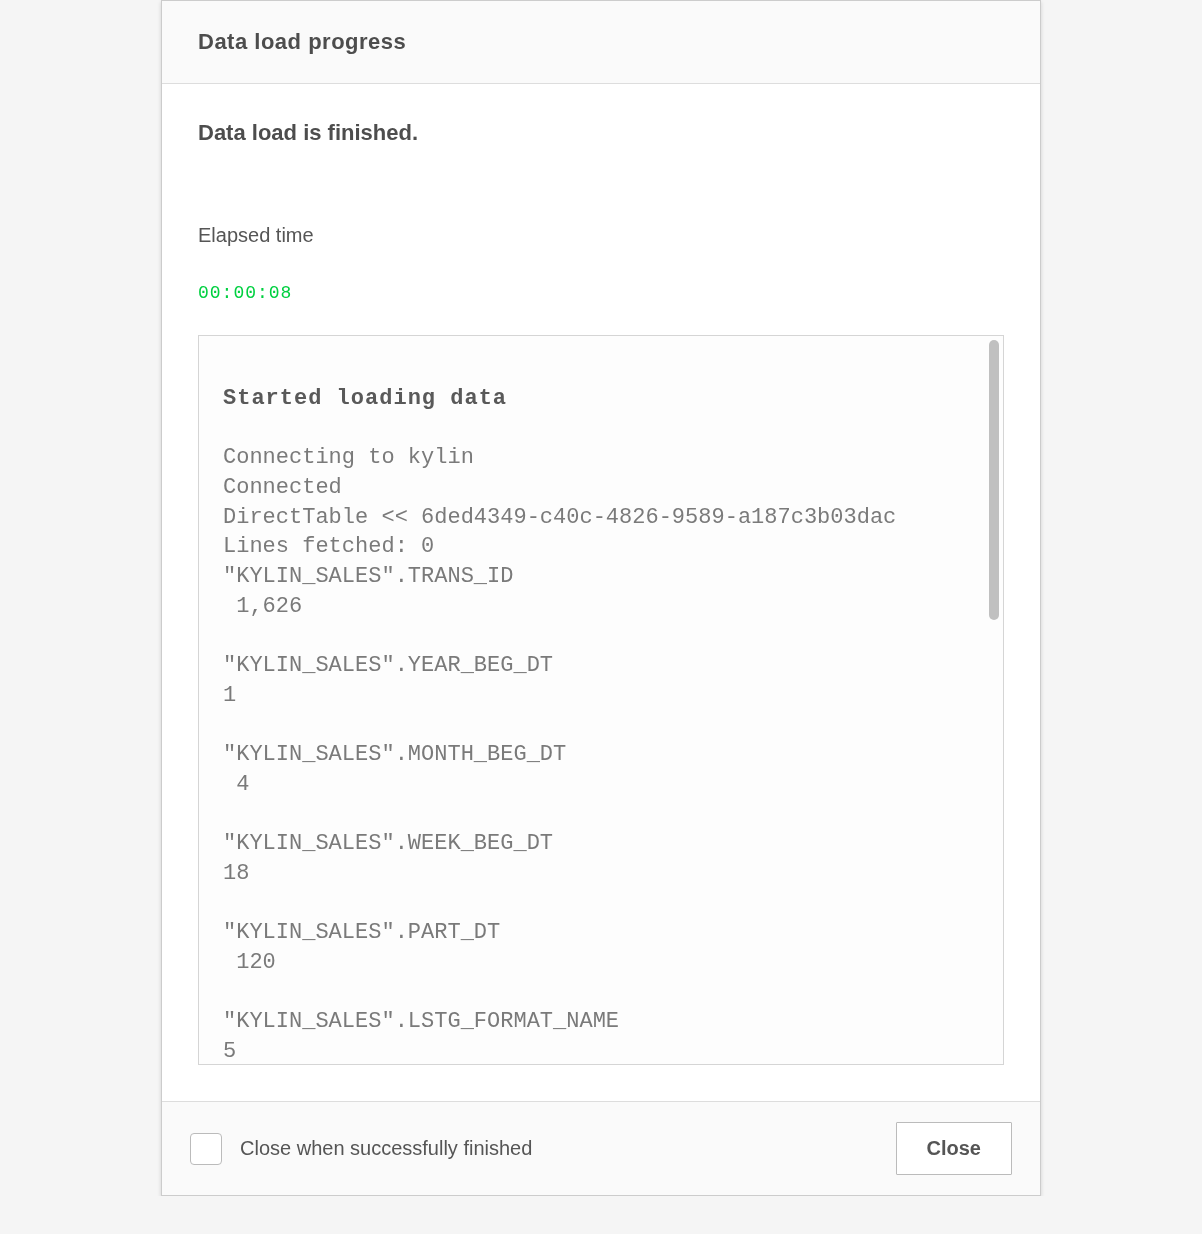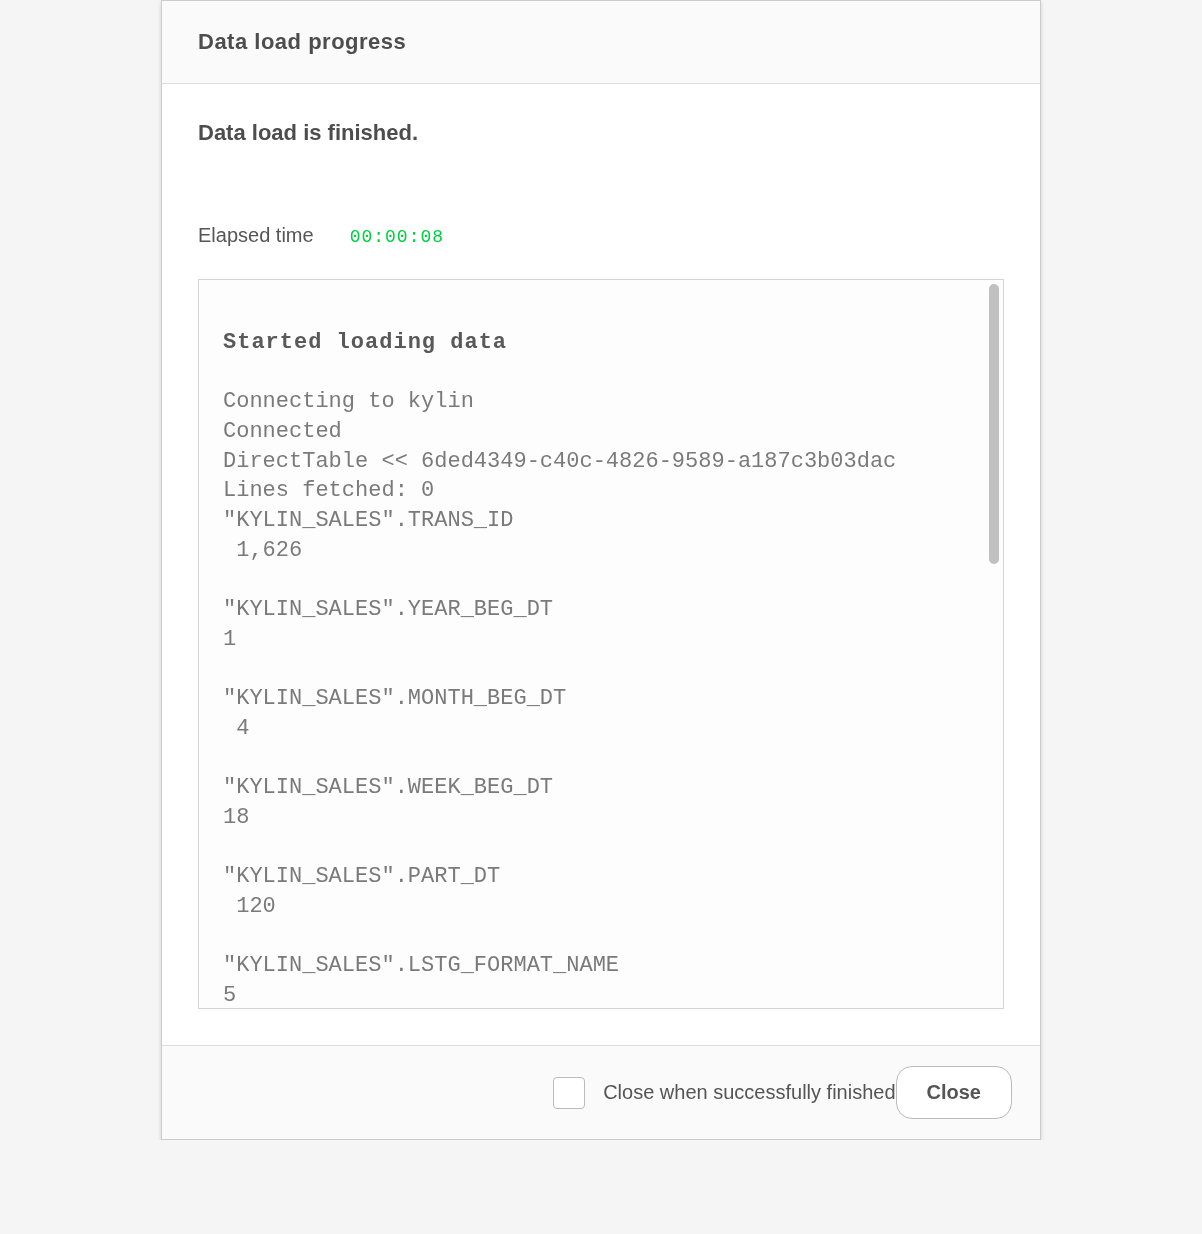--- a/index.html
+++ b/index.html
@@ -40,20 +40,21 @@
       color: #4d4d4d;
       margin-bottom: 78px;
     }
     .elapsed-row {
       display: flex;
       align-items: baseline;
       gap: 36px;
       margin-bottom: 32px;
       font-size: 20px;
       color: #555;
+      flex-direction: column;
     }
     .elapsed-label {
       color: #555;
     }
     .elapsed-time {
       font-family: "Courier New", monospace;
       color: #00d040;
       font-size: 18px;
       letter-spacing: 1px;
     }
@@ -84,21 +85,21 @@
       right: 4px;
       top: 4px;
       width: 10px;
       height: 280px;
       background: #c0c0c0;
       border-radius: 5px;
     }
     .dialog-footer {
       display: flex;
       align-items: center;
-      justify-content: flex-end;
+      justify-content: space-between;
       padding: 20px 28px;
       border-top: 1px solid #ddd;
       background: #fafafa;
     }
     .footer-left {
       display: flex;
       align-items: center;
       gap: 18px;
     }
     .checkbox {
@@ -113,21 +114,21 @@
       font-size: 20px;
       color: #555;
     }
     .close-btn {
       padding: 14px 30px;
       font-size: 20px;
       font-weight: bold;
       color: #555;
       background: #fff;
       border: 1px solid #bbb;
-      border-radius: 16px;
+      border-radius: 1px;
       cursor: pointer;
     }
   </style>
 </head>
 <body>
 
 <div class="dialog">
   <div class="dialog-header">
     <div class="dialog-title">Data load progress</div>
   </div>

